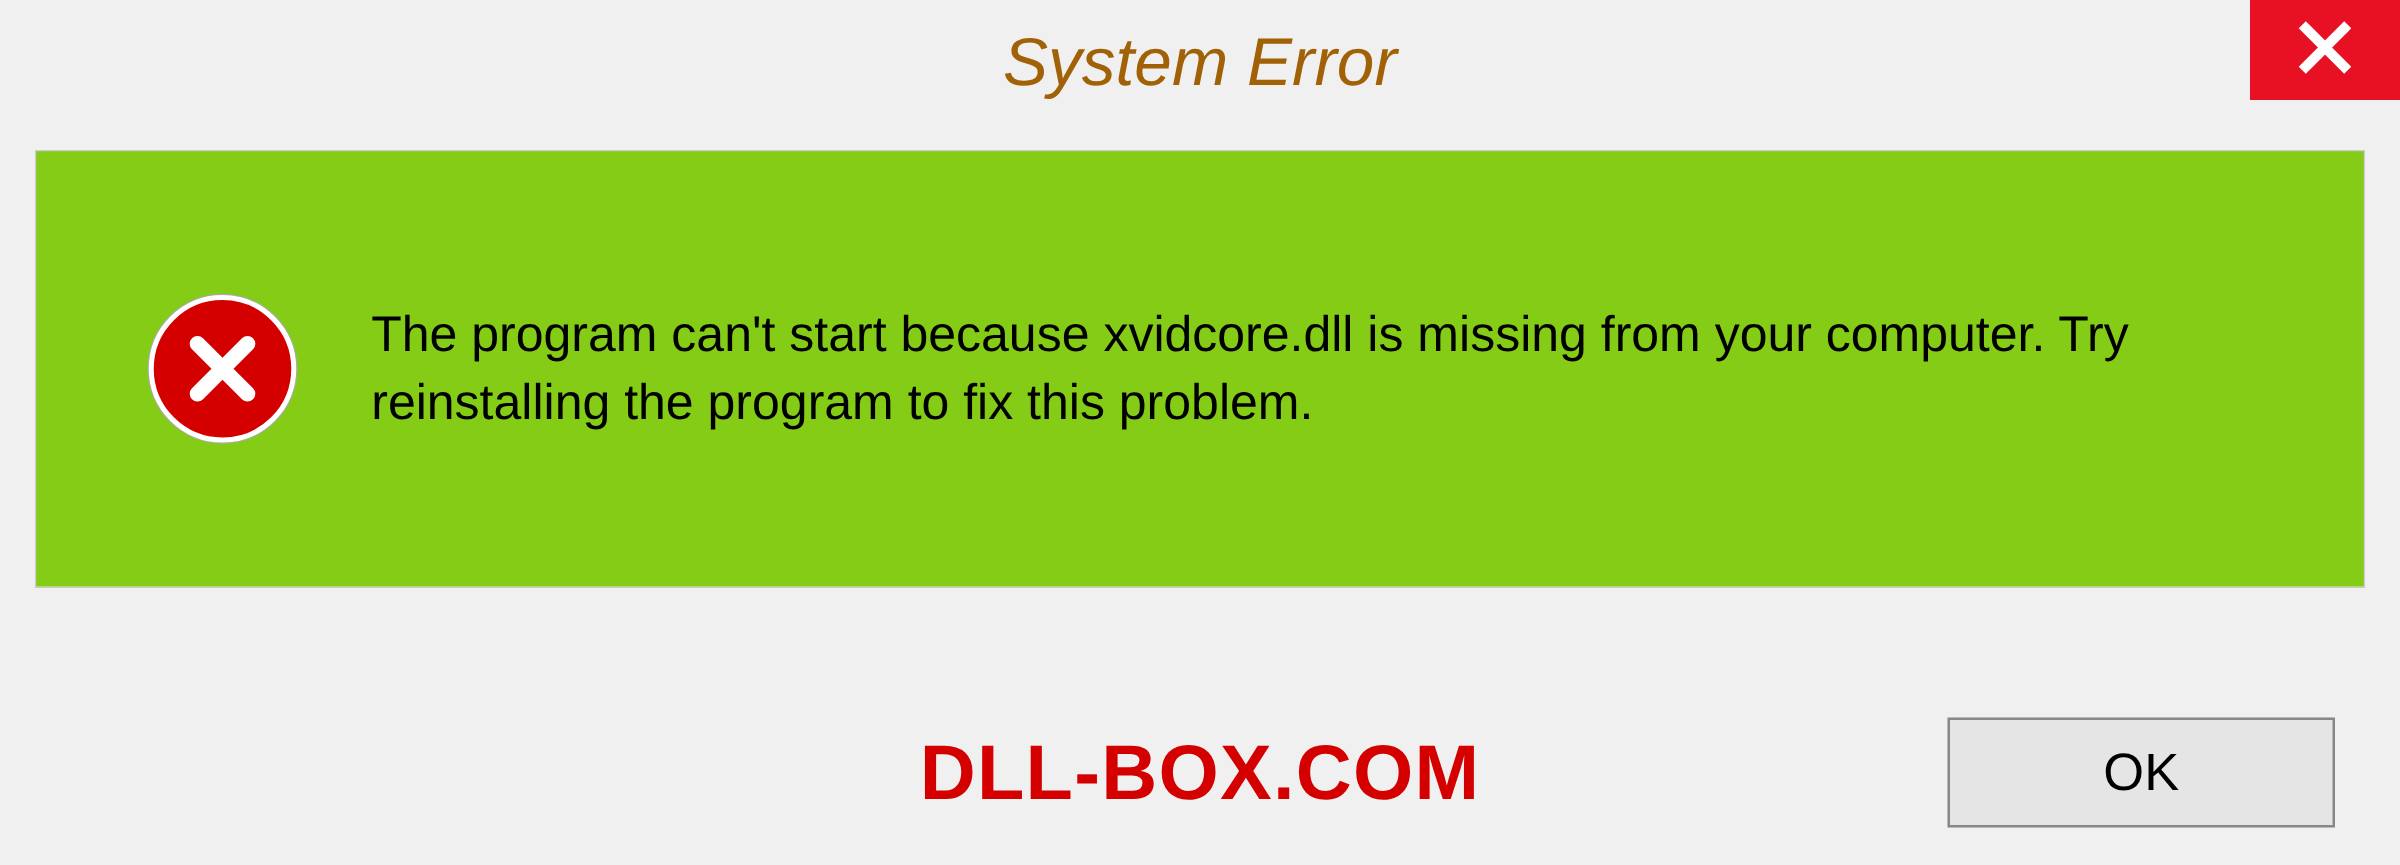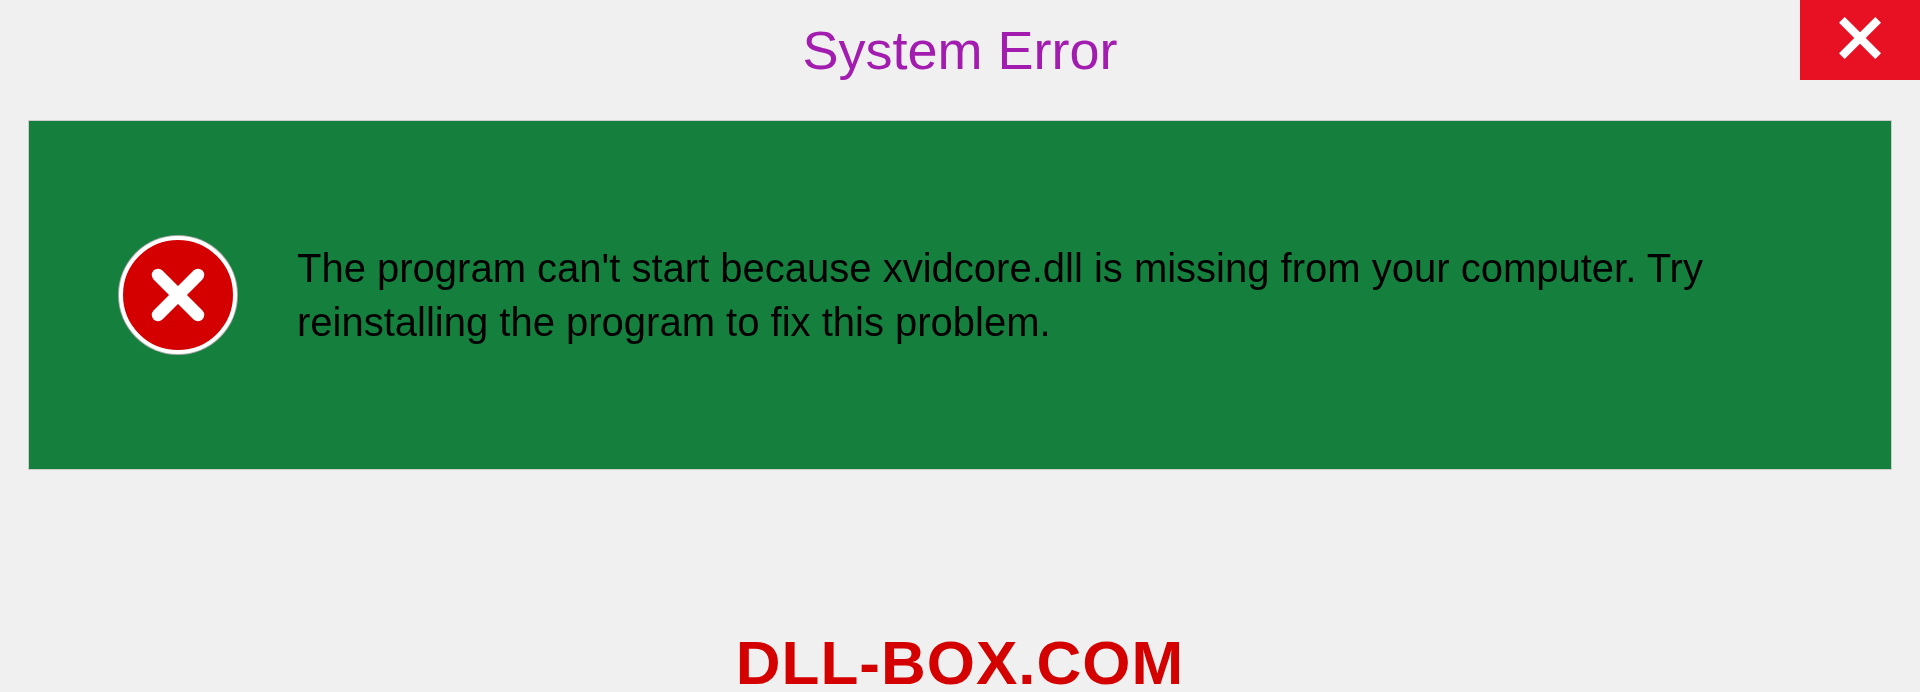--- a/index.html
+++ b/index.html
@@ -18,41 +18,42 @@
     .titlebar {
       position: relative;
       height: 100px;
       display: flex;
       align-items: center;
       justify-content: center;
     }
     .title-text {
       font-size: 54px;
       font-weight: 400;
-      color: #a21caf;
+      color: #a16207;
+      font-style: italic;
     }
     .close-btn {
       position: absolute;
       top: 0;
       right: 0;
       width: 120px;
       height: 80px;
       background: #e81123;
       display: flex;
       align-items: center;
       justify-content: center;
       cursor: pointer;
     }
     .close-btn svg {
       width: 46px;
       height: 46px;
     }
     .content-box {
       margin: 20px 28px 0 28px;
-      background: #15803d;
+      background: #84cc16;
       border: 1px solid #cccccc;
       height: 350px;
       display: flex;
       align-items: center;
       padding: 0 60px 0 90px;
     }
     .error-icon {
       flex: 0 0 auto;
       margin-right: 60px;
     }
@@ -133,13 +134,14 @@
         <line x1="4" y1="4" x2="20" y2="20" stroke="#ffffff" stroke-width="5" stroke-linecap="round"></line>
         <line x1="20" y1="4" x2="4" y2="20" stroke="#ffffff" stroke-width="5" stroke-linecap="round"></line>
       </svg>
     </div>
   </div>
   <div class="message-text">The program can't start because xvidcore.dll is missing from your computer. Try reinstalling the program to fix this problem.</div>
 </div>
 
 <div class="footer">
   <div class="watermark">DLL-BOX.COM</div>
+  <button class="ok-btn">OK</button>
 </div>
 
 </body></html>

